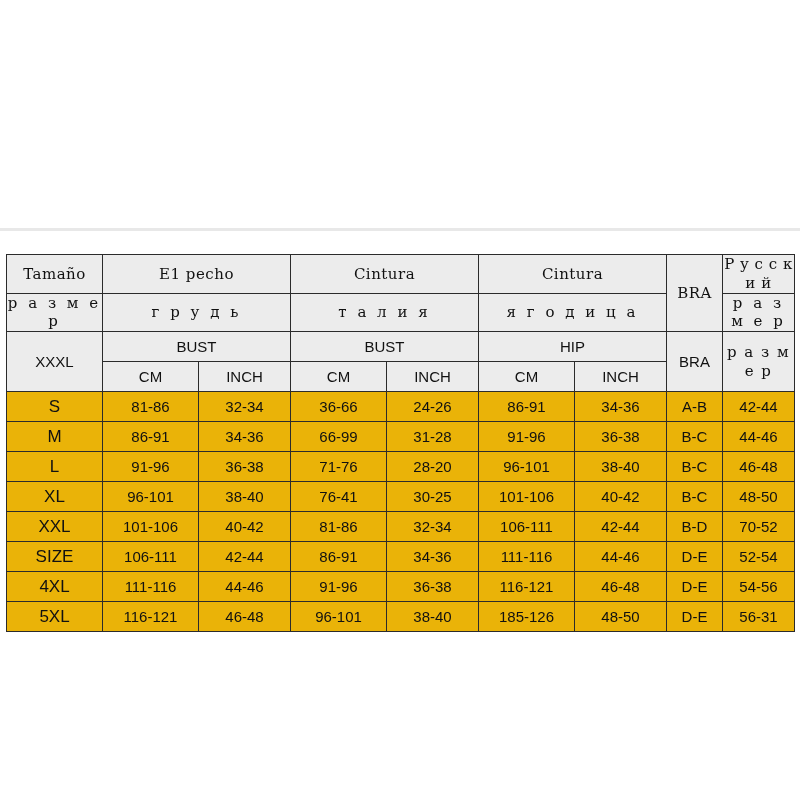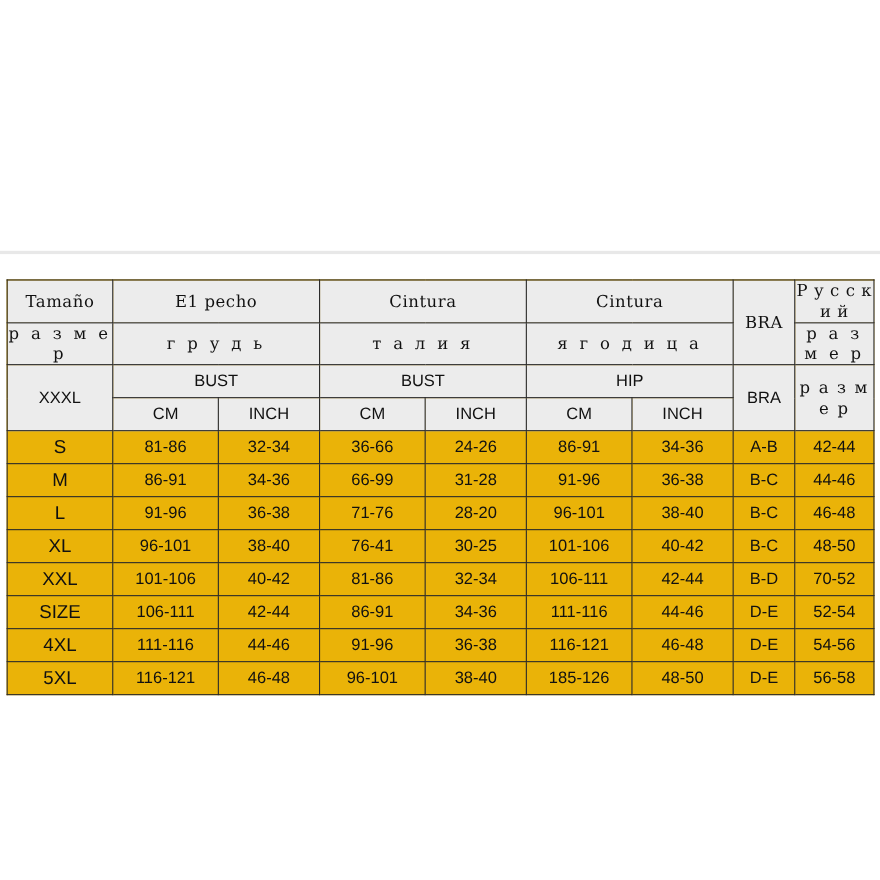--- a/index.html
+++ b/index.html
@@ -260,19 +260,19 @@
         </tr>
         <tr class="body-row">
           <td class="size-label">5XL</td>
           <td>116-121</td>
           <td class="small-num">46-48</td>
           <td>96-101</td>
           <td class="small-num">38-40</td>
           <td>185-126</td>
           <td class="small-num">48-50</td>
           <td class="small-num">D-E</td>
-          <td class="small-num">56-58</td>
+          <td class="small-num">56-31</td>
         </tr>
       </tbody>
     </table>
   </div>
 
 </div>
 
 </body></html>

